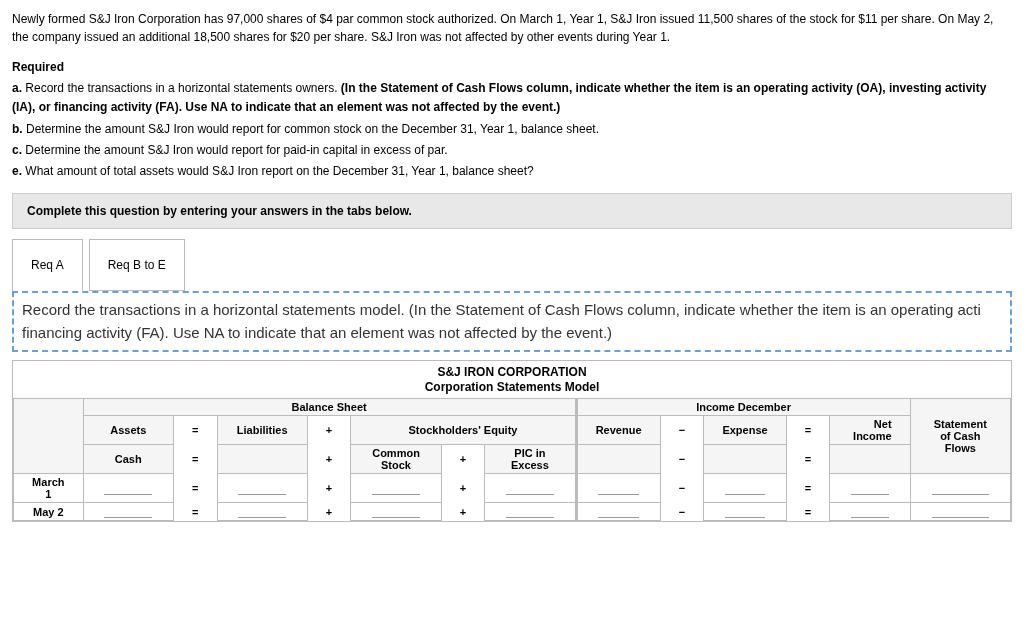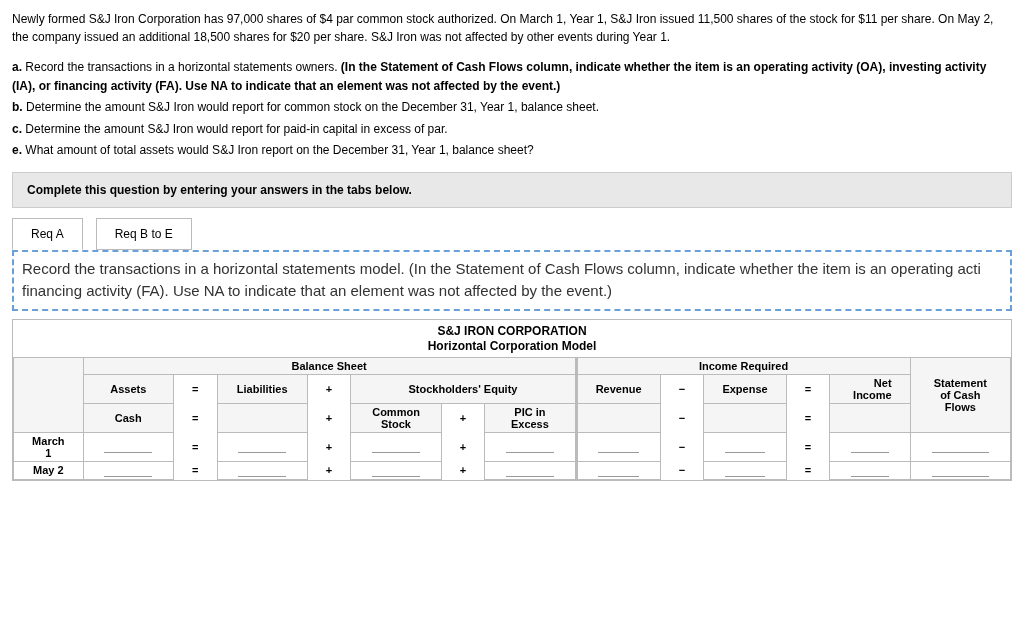--- a/index.html
+++ b/index.html
@@ -47,26 +47,26 @@
       font-size: 12px;
       font-weight: bold;
     }
 
     .tabs-container {
       display: flex;
       margin-bottom: 0;
     }
 
     .tab {
-      padding: 8px 18px;
+      padding: 18px 18px;
       border: 1px solid #bbb;
       background: #fff;
       cursor: pointer;
       font-size: 12px;
-      margin-right: 13px;
+      margin-right: 6px;
     }
 
     .tab.active {
       background: #fff;
       border-bottom: 1px solid #fff;
       font-weight: normal;
     }
 
     .tab-content-area {
       border: 2px dashed #6aa0d8;
@@ -145,20 +145,21 @@
 </head>
 <body>
 
 <div class="page-wrapper">
 
   <div class="intro-text">
     <span>Newly formed S&amp;J Iron Corporation has 97,000 shares of $4 par common stock authorized. On March 1, Year 1, S&amp;J Iron issued 11,500 shares of the stock for $11 per share. On May 2, the company issued an additional 18,500 shares for $20 per share. S&amp;J Iron was not affected by other events during Year 1.</span>
   </div>
 
   <div class="required-section">
+    <p><span class="required-label">Required</span></p>
     <p>
       <span><strong>a.</strong></span>
       <span> Record the transactions in a horizontal statements owners. </span>
       <span class="bold-italic">(In the Statement of Cash Flows column, indicate whether the item is an operating activity (OA), investing activity (IA), or financing activity (FA). Use NA to indicate that an element was not affected by the event.)</span>
     </p>
     <p>
       <span><strong>b.</strong></span>
       <span> Determine the amount S&amp;J Iron would report for common stock on the December 31, Year 1, balance sheet.</span>
     </p>
     <p>
@@ -186,37 +187,37 @@
 
   <div class="tab-content-area">
     <span>Record the transactions in a horizontal statements model. (In the Statement of Cash Flows column, indicate whether the item is an operating acti financing activity (FA). Use NA to indicate that an element was not affected by the event.)</span>
   </div>
 
   <div class="table-section">
     <div class="table-title">
       <span>S&amp;J IRON CORPORATION</span>
     </div>
     <div class="table-subtitle">
-      <span>Horizontal Corporation Model</span>
+      <span>Corporation Statements Model</span>
     </div>
 
     <table class="stmt-table">
       <thead>
 
         <tr>
           <th rowspan="3" style="width:55px;"></th>
 
           <th colspan="7" class="colspan-balance">
             <span>Balance Sheet</span>
           </th>
 
           <th rowspan="3" style="width:2px; background:#bbb; padding:0;"></th>
 
           <th colspan="5" class="colspan-income">
-            <span>Income Required</span>
+            <span>Income December</span>
           </th>
 
           <th rowspan="3" style="width:100px;">
             <span>Statement of Cash Flows</span>
           </th>
         </tr>
 
         <tr>
           <th style="width:90px;"><span>Assets</span></th>
           <th style="width:18px; border:none; background:#fff;"><span>=</span></th>

